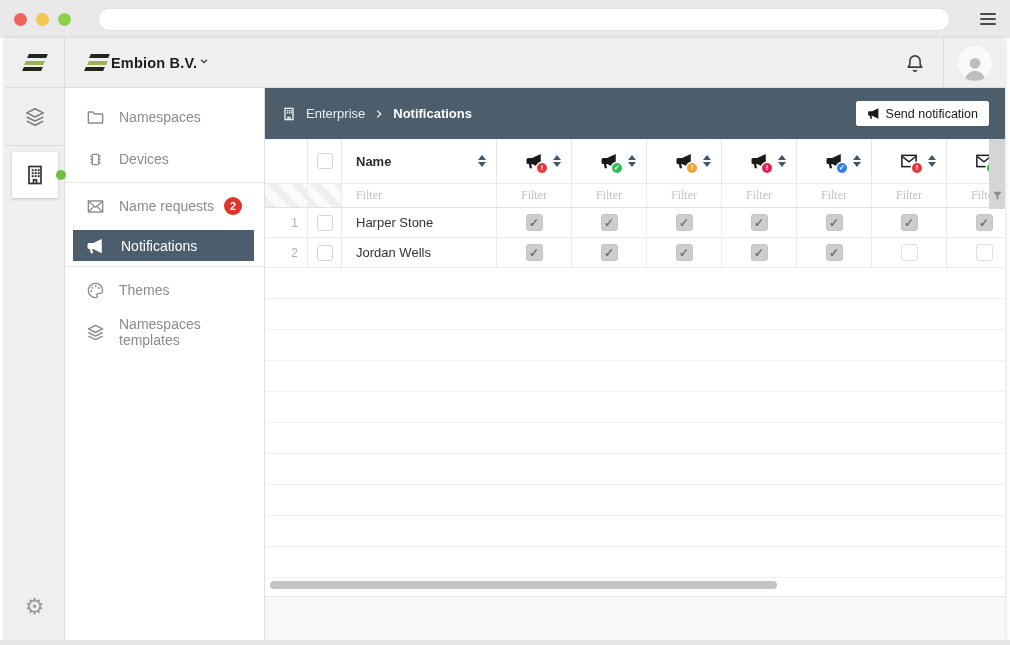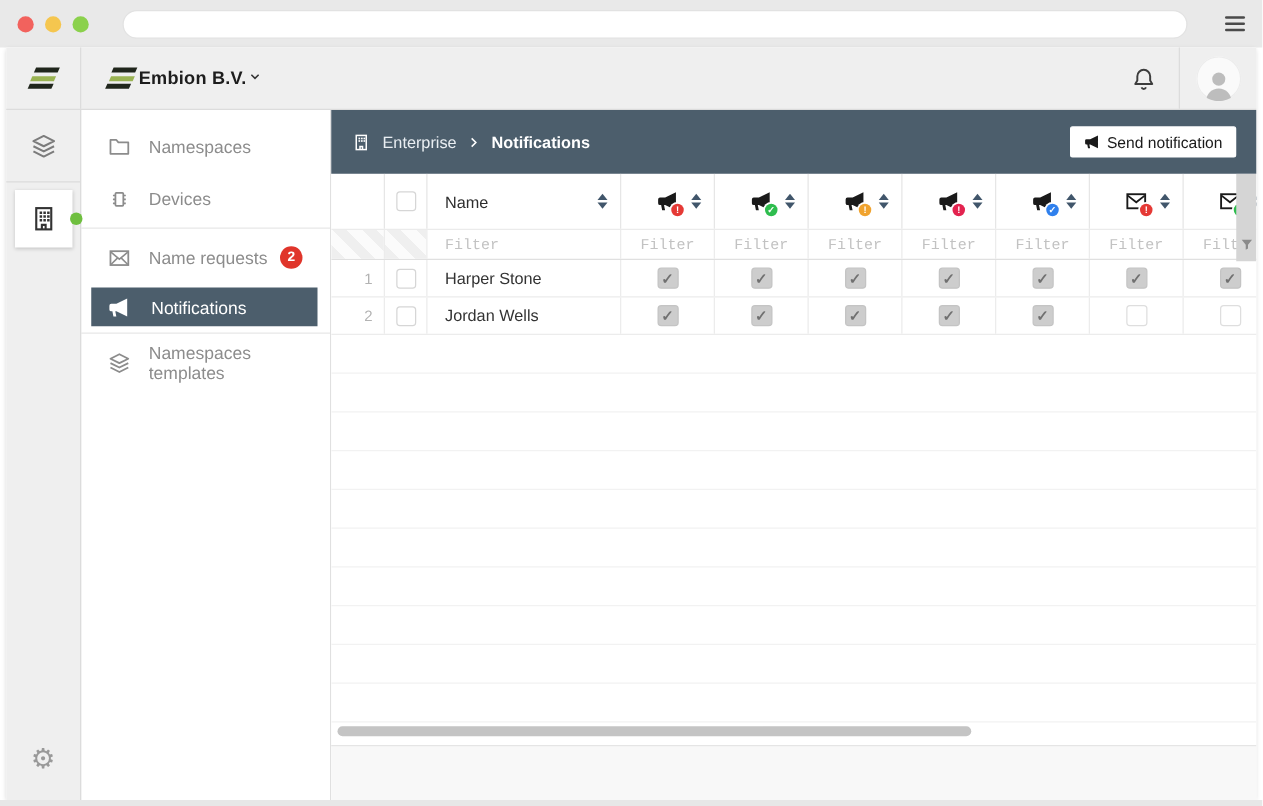--- a/index.html
+++ b/index.html
@@ -66,35 +66,35 @@
   .tablewrap { position:relative; overflow:hidden; flex:none; }
   .trow { display:flex; width:757px; }
   .cell { border-right:1px solid #ececec; flex:none; position:relative; }
   .c-num  { width:43px; }
   .c-chk  { width:34px; display:flex; align-items:center; justify-content:center; }
   .c-name { width:155px; }
   .c-ico  { width:75px; display:flex; align-items:center; justify-content:center; }
 
   .thead { height:45px; border-bottom:1px solid #ebebeb; }
   .thead .cell { border-right:1px solid #e6e6e6; }
-  .thead .c-name { display:flex; align-items:center; padding-left:14px; font-size:13px; font-weight:normal; color:#2d2d2d; cursor:pointer; }
+  .thead .c-name { display:flex; align-items:center; padding-left:14px; font-size:13px; font-weight:bold; color:#2d2d2d; cursor:pointer; }
   .thead .c-ico { cursor:pointer; }
   .sort { position:absolute; right:10px; top:50%; transform:translateY(-50%); display:flex; flex-direction:column; gap:2px; }
   .sort i { width:0; height:0; border-left:4px solid transparent; border-right:4px solid transparent; }
   .sort .up { border-bottom:5px solid #41566b; }
   .sort .dn { border-top:5px solid #41566b; }
 
   .colicon { position:relative; width:18px; height:18px; color:#1a1a1a; }
   .badge { position:absolute; right:-4px; bottom:-3px; width:10px; height:10px; border-radius:50%;
            color:#fff; font-size:7.5px; font-weight:bold; line-height:10px; text-align:center;
            box-shadow:0 0 0 1.5px #fff; }
 
   .tfilter { height:24px; border-bottom:1px solid #e0e0e0; }
   .tfilter .cell { display:flex; align-items:center; }
-  .tfilter input { width:100%; border:none; outline:none; background:transparent; font-size:12px; color:#555; font-family:Liberation Mono, monospace; }
+  .tfilter input { width:100%; border:none; outline:none; background:transparent; font-size:12px; color:#555; font-family:Liberation Serif, serif; }
   .tfilter input::placeholder { color:#c2c2c2; }
   .tfilter .c-name input { padding-left:14px; text-align:left; }
   .tfilter .c-ico input { text-align:center; }
   .hatch { background:repeating-linear-gradient(45deg,#efefef 0 8px,#fbfbfb 8px 17px); }
 
   .tdata { height:30px; border-bottom:1px solid #ececec; }
   .tdata .c-num { display:flex; align-items:center; justify-content:flex-end; padding-right:9px; font-size:12px; color:#b3b3b3; }
   .tdata .c-name { display:flex; align-items:center; padding-left:14px; font-size:13px; color:#333; }
 
   .rcheck { width:16px; height:16px; border:1px solid #d6d6d6; border-radius:3px; background:#fff; cursor:pointer; }
@@ -237,20 +237,32 @@
             <svg width="18" height="18" viewBox="0 0 24 24">
                 <path fill="currentColor" d="M21 2.5 9.5 8H4a2 2 0 0 0-2 2v4a2 2 0 0 0 2 2h1.2l1.1 5.5h3.1L8.3 16h1.2L21 21.5v-19z"></path>
               </svg>
           </span>
           <span>Notifications</span>
         </div>
         <div class="sdivider"></div>
         <div class="sitem">
           <span class="sicon">
             <svg width="19" height="19" viewBox="0 0 24 24">
+              <path d="M12 3a9 9 0 1 0 .7 17.97c1.3-.1 1.7-1.4 1.1-2.4-.7-1.2.1-2.6 1.5-2.6H17a4 4 0 0 0 4-4.4C20.6 6.8 16.7 3 12 3z" fill="none" stroke="currentColor" stroke-width="1.7"></path>
+              <circle cx="8" cy="8.6" r="1.2" fill="currentColor"></circle>
+                <circle cx="12.2" cy="6.6" r="1.2" fill="currentColor"></circle>
+              <circle cx="16.2" cy="8.8" r="1.2" fill="currentColor"></circle>
+                <circle cx="6.6" cy="12.6" r="1.2" fill="currentColor"></circle>
+            </svg>
+          </span>
+          <span>Themes</span>
+        </div>
+        <div class="sitem">
+          <span class="sicon">
+            <svg width="19" height="19" viewBox="0 0 24 24">
               <path d="m12 3 9 4.5L12 12 3 7.5 12 3z" fill="none" stroke="currentColor" stroke-width="1.8" stroke-linejoin="round"></path>
               <path d="m3 12 9 4.5 9-4.5" fill="none" stroke="currentColor" stroke-width="1.8" stroke-linejoin="round"></path>
               <path d="m3 16.5 9 4.5 9-4.5" fill="none" stroke="currentColor" stroke-width="1.8" stroke-linejoin="round"></path>
             </svg>
           </span>
           <span>Namespaces templates</span>
         </div>
       </nav>
 
       <main class="main">

